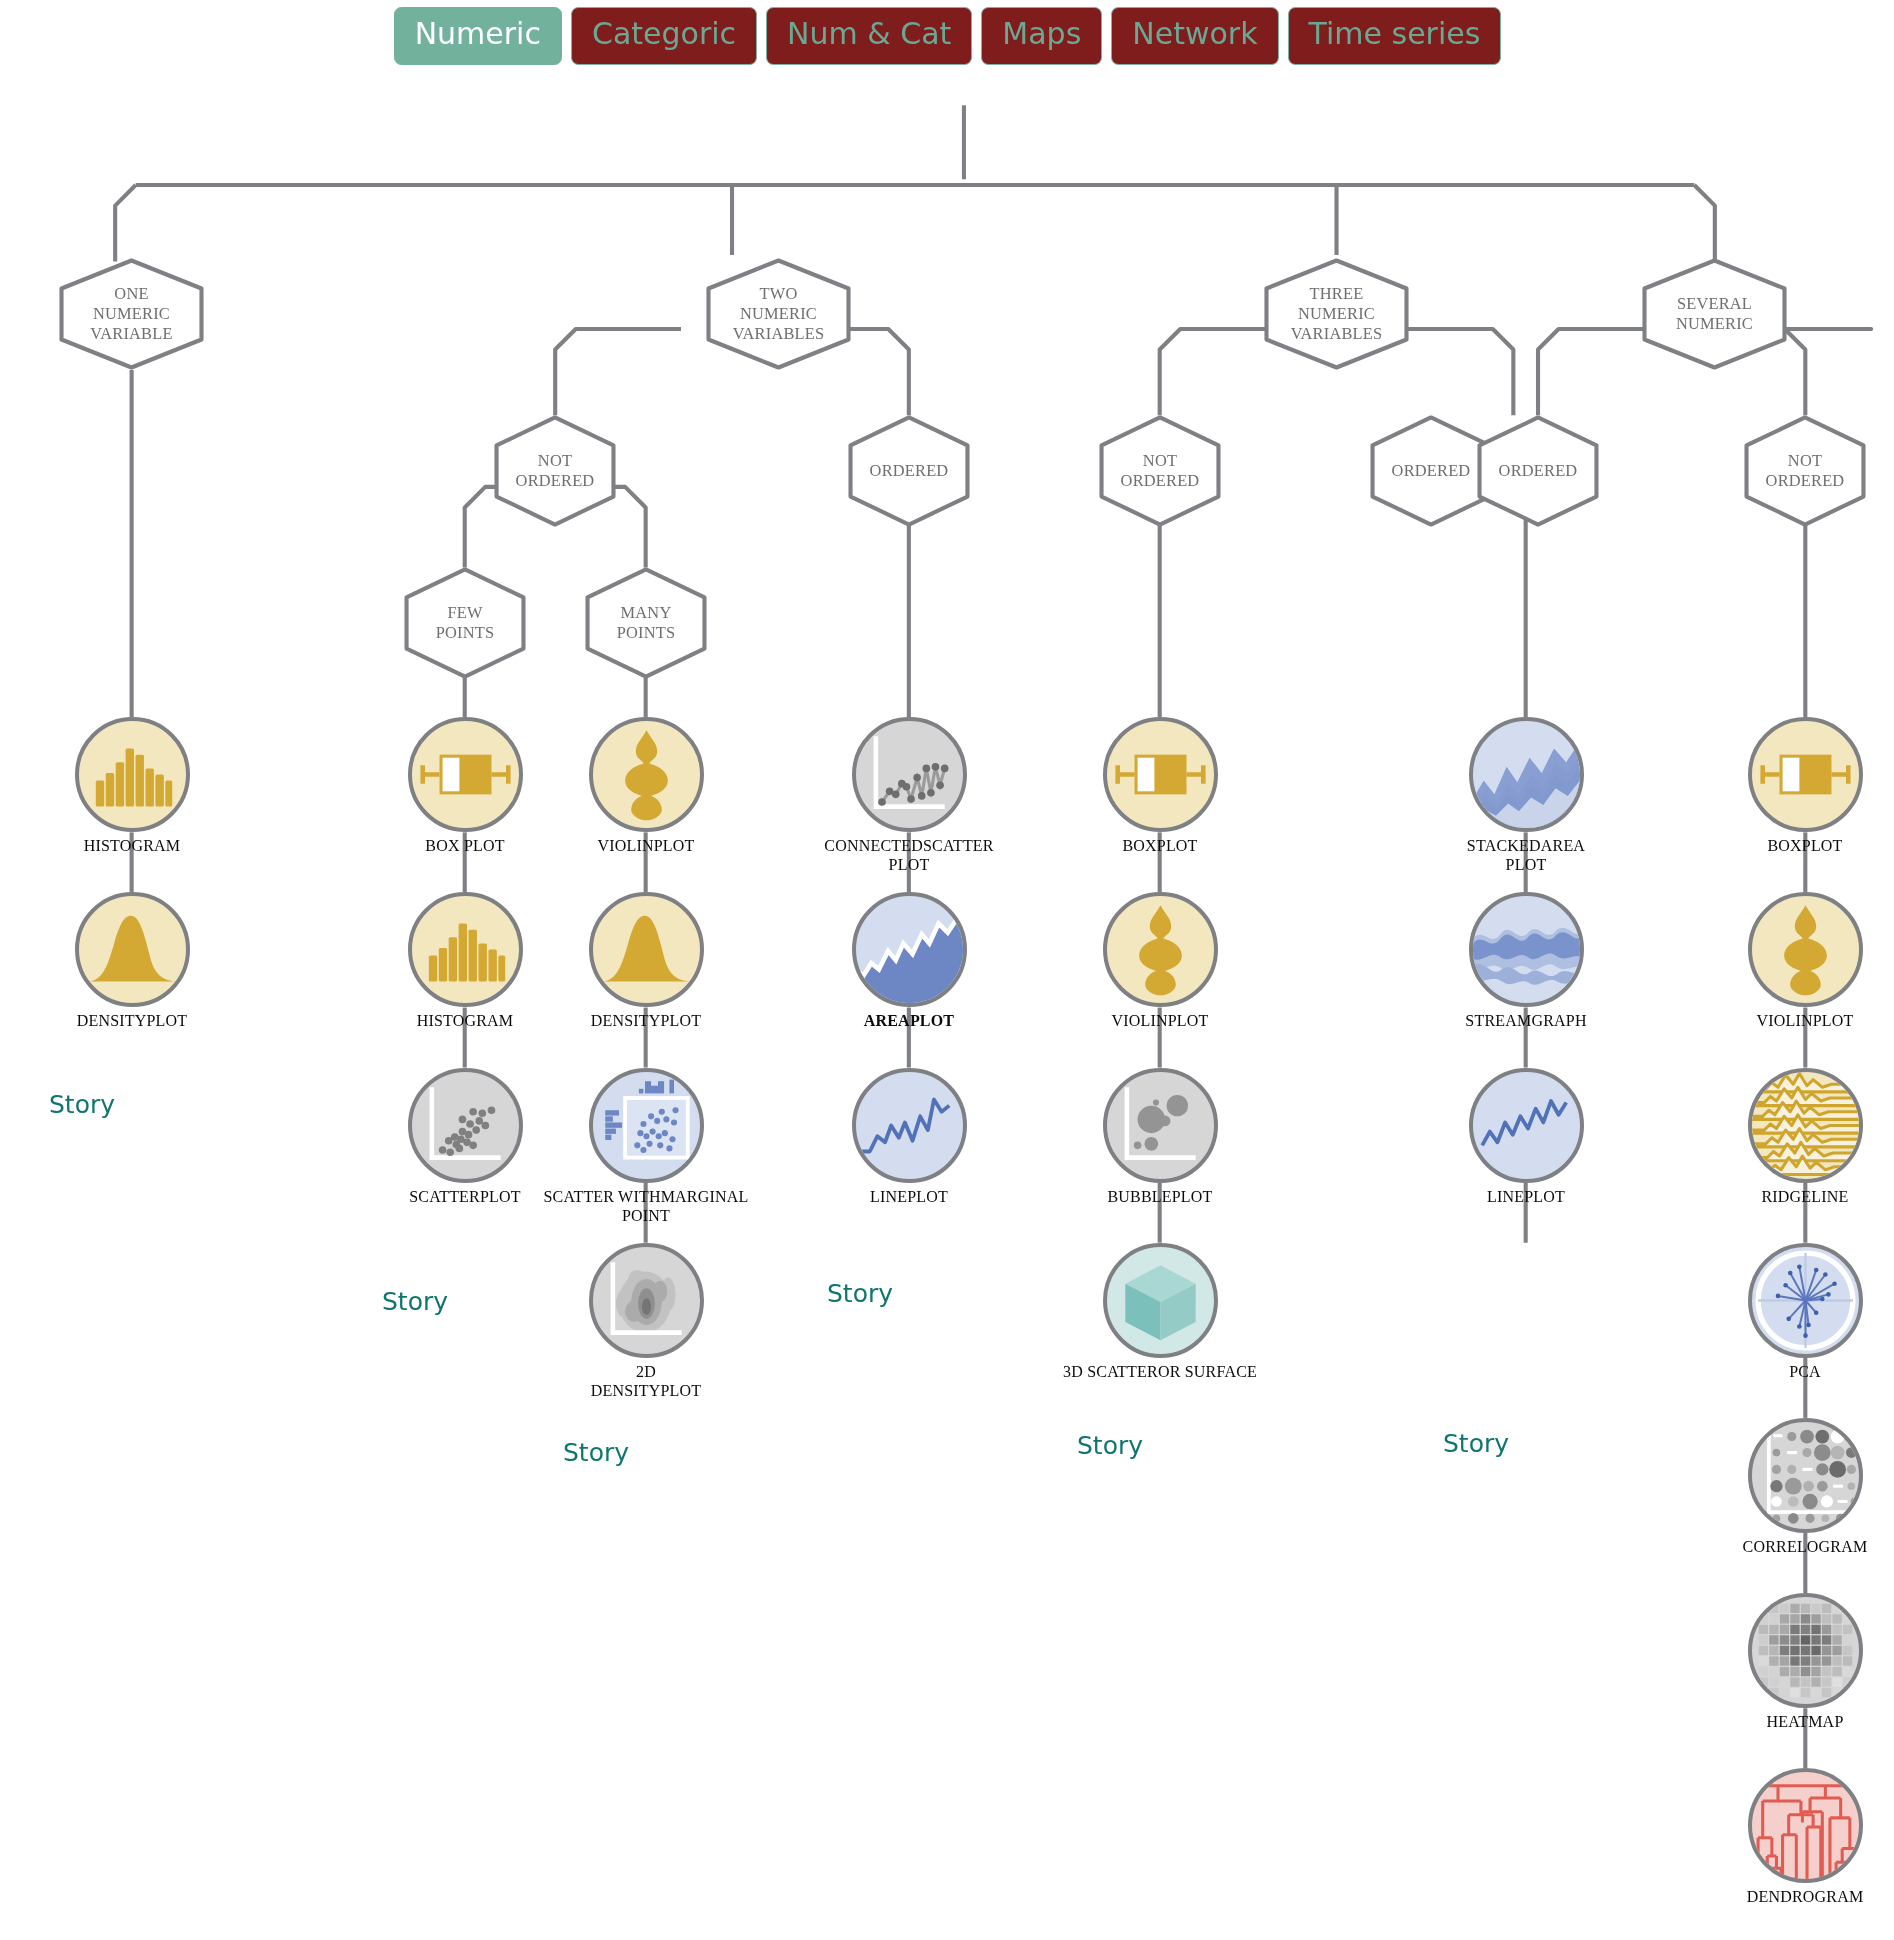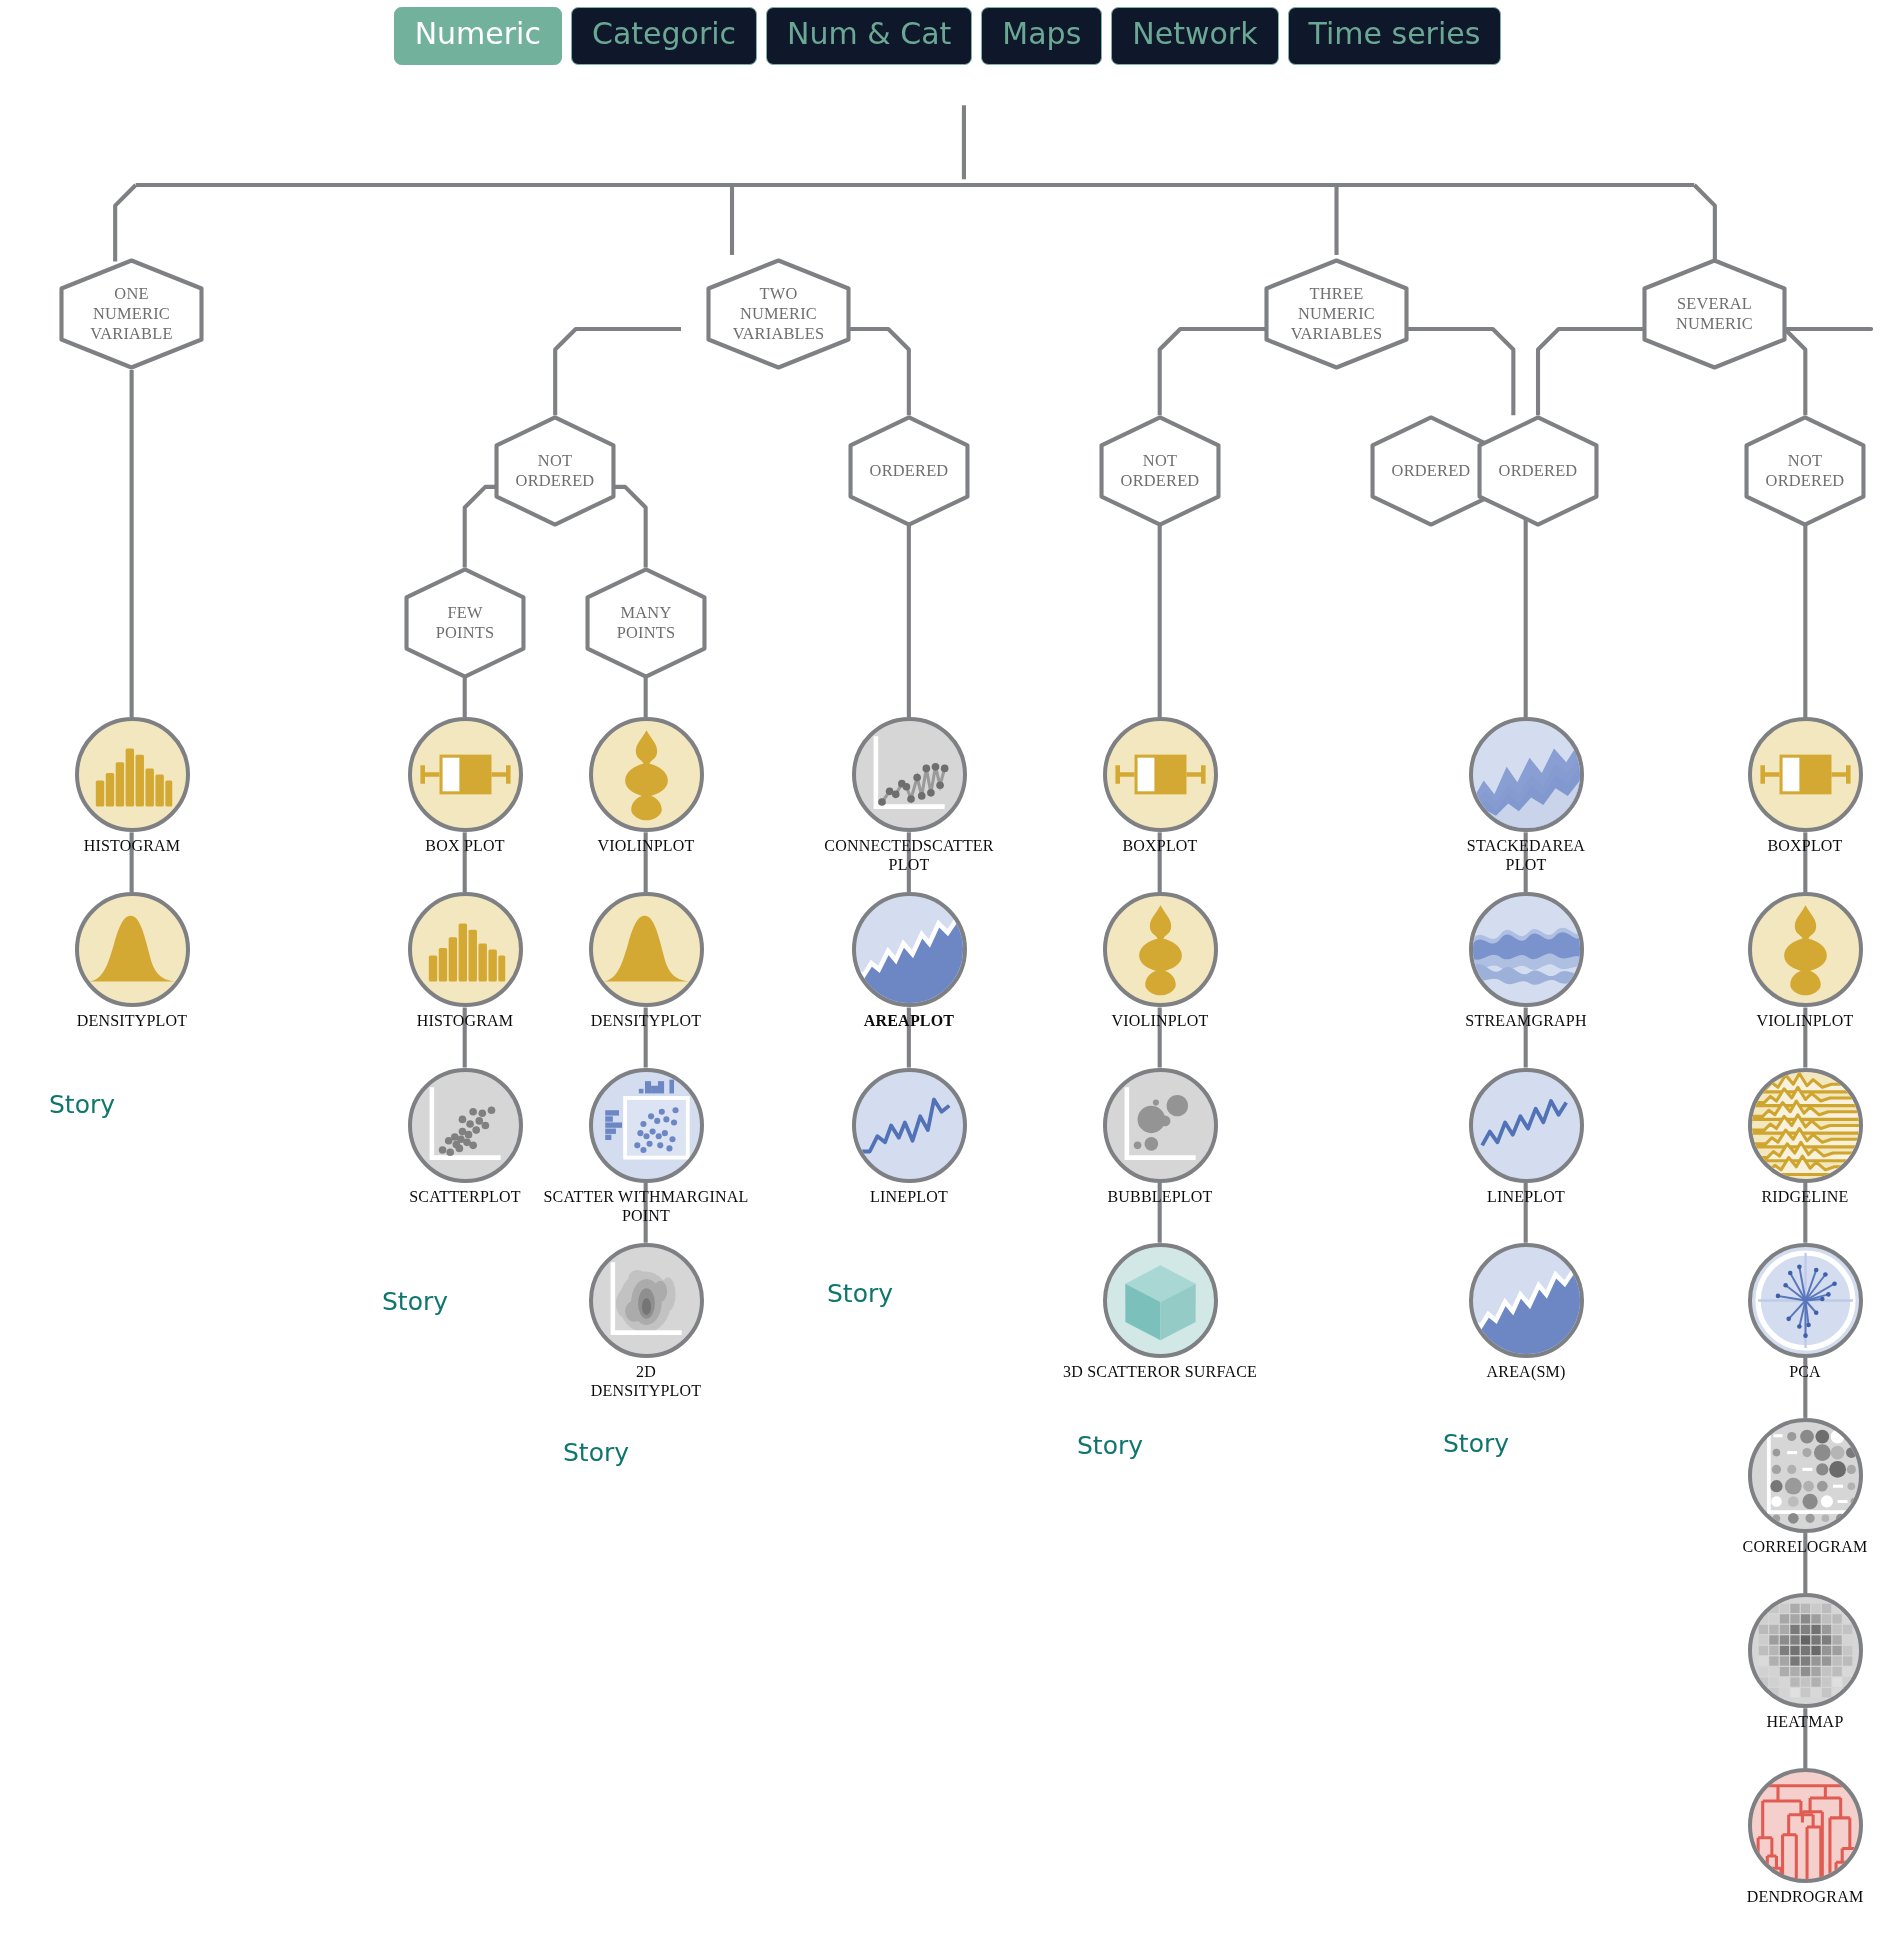--- a/index.html
+++ b/index.html
@@ -6,21 +6,21 @@
   body{width:1895px;height:1941px;font-family:"Liberation Serif",serif;-webkit-font-smoothing:antialiased;}
   #stage{position:relative;width:1895px;height:1941px;overflow:hidden;}
 
   
   .tabbar{position:absolute;left:0;top:6.6px;width:1895px;display:flex;justify-content:center;gap:9px;}
   .tab{
     font-family:"DejaVu Sans","Liberation Sans",sans-serif;
     font-size:30px;line-height:1;
     padding:11.5px 20px 15px 20px;
     border:1.6px solid #7cb5a3;border-radius:7.4px;
-    color:#6aa894;background:#0f172a;
+    color:#6aa894;background:#7f1d1d;
     box-sizing:border-box;white-space:nowrap;cursor:pointer;
   }
   .tab.active{background:#72b19b;color:#ffffff;border-color:#72b19b;}
 
   
   #wires{position:absolute;left:0;top:0;width:1895px;height:1941px;pointer-events:none;}
 
   
   .hex{position:absolute;width:122px;height:112px;}
   .hex svg{position:absolute;left:0;top:0;}
@@ -555,29 +555,20 @@
     </div>
     <div class="nlabel"><span>STREAM</span><span>GRAPH</span></div>
   </div>
   <div class="node" style="left:1460px;top:1068px;">
     <div class="bubble bg-blue">
       <svg viewBox="0 0 140 140">
         <polyline points="12,96 22,78 32,92 42,66 52,82 62,58 72,74 82,48 92,66 102,38 112,56 122,40" fill="none" stroke="#5272b8" stroke-width="5" stroke-linejoin="round"></polyline>
       </svg>
     </div>
     <div class="nlabel"><span>LINE</span><span>PLOT</span></div>
-  </div>
-  <div class="node" style="left:1460px;top:1243px;">
-    <div class="bubble bg-blue">
-      <svg viewBox="0 0 140 140">
-        <path d="M0 140 L0 98 L10 104 L20 88 L30 96 L42 72 L52 84 L62 62 L74 76 L86 50 L96 62 L108 36 L120 48 L132 30 L140 38 L140 140 Z" fill="#6d86c4"></path>
-        <polyline points="0,98 10,104 20,88 30,96 42,72 52,84 62,62 74,76 86,50 96,62 108,36 120,48 132,30 140,38" fill="none" stroke="#ffffff" stroke-width="6"></polyline>
-      </svg>
-    </div>
-    <div class="nlabel"><span>AREA</span><span>(SM)</span></div>
   </div>
   <div class="story" style="left:1443px;top:1429px;">Story</div>
 
   <div class="node" style="left:1739px;top:717px;">
     <div class="bubble bg-yellow">
       <svg viewBox="0 0 140 140">
           <g stroke="#d4a933" fill="none" stroke-width="6">
         <line x1="14" y1="70" x2="36" y2="70"></line>
             <line x1="14" y1="58" x2="14" y2="82"></line>
         <line x1="104" y1="70" x2="126" y2="70"></line>

